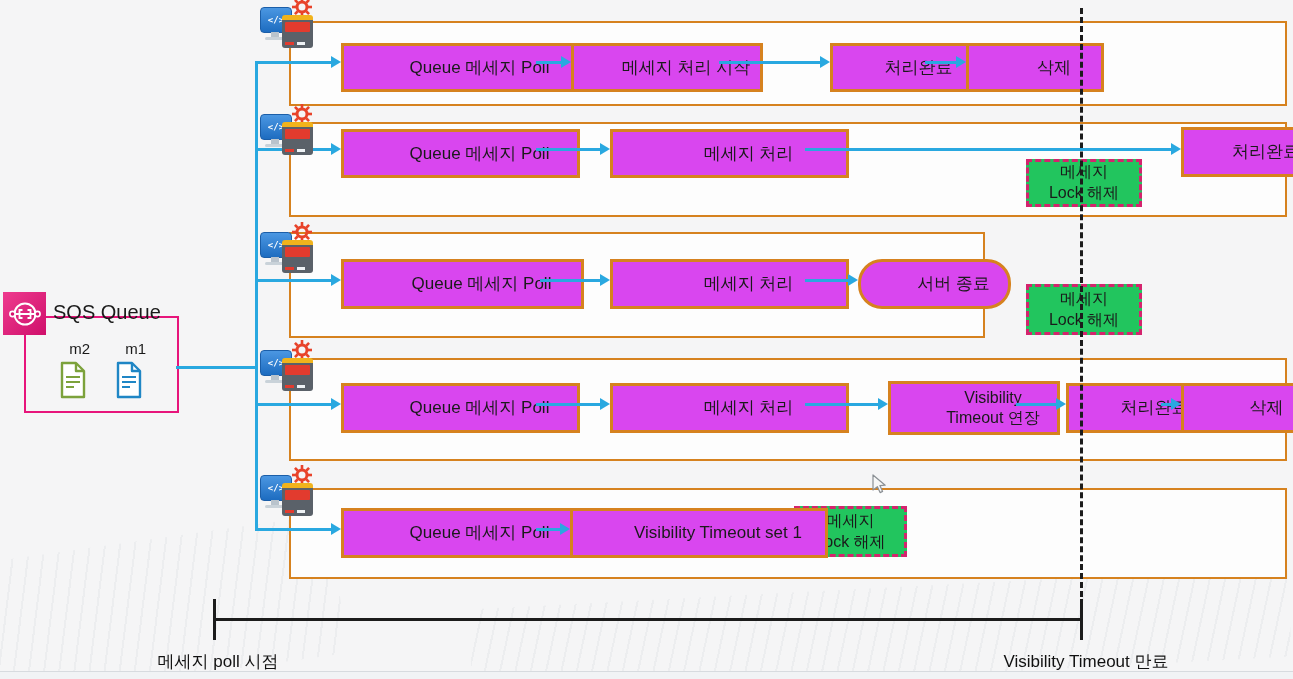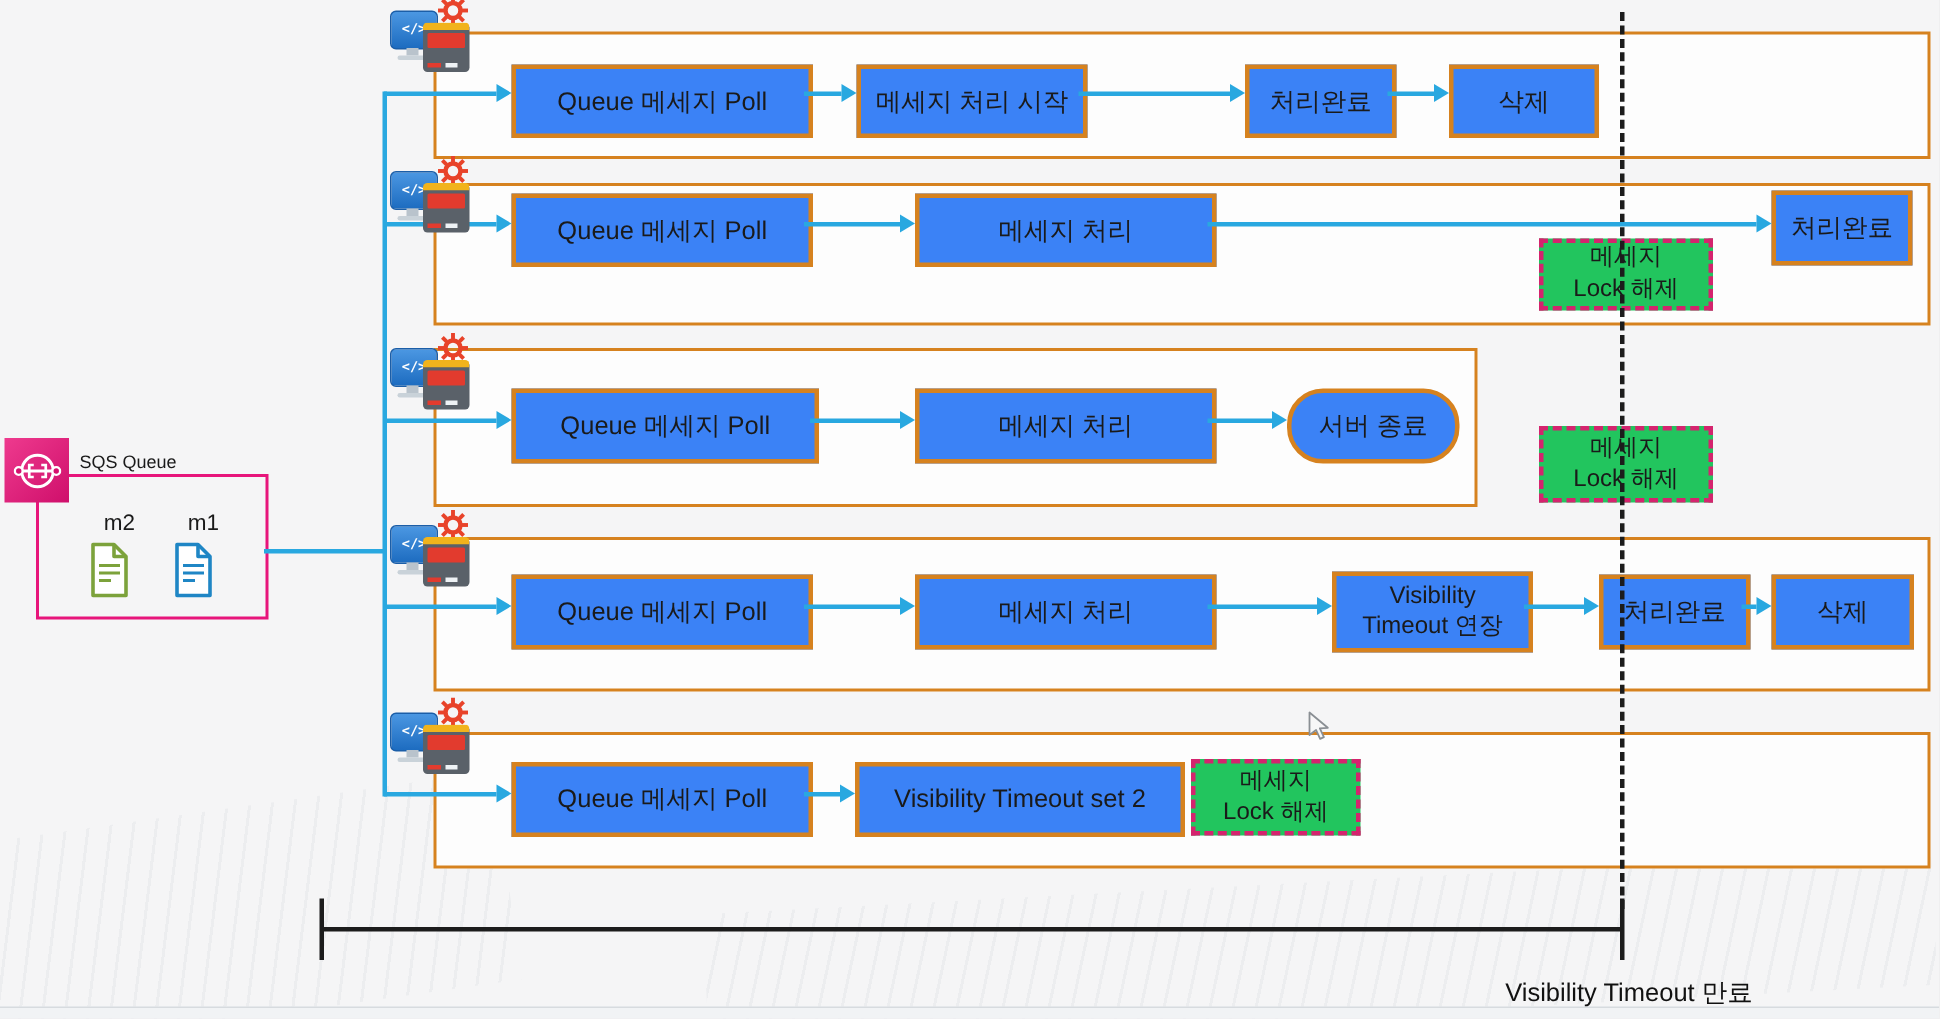--- a/index.html
+++ b/index.html
@@ -11,23 +11,23 @@
   }
   
   .tex{position:absolute;opacity:.4;z-index:0;pointer-events:none;
     background:repeating-linear-gradient(105deg,rgba(255,255,255,0) 0 13px,rgba(205,210,215,.55) 13px 15px);}
   .bottom-strip{position:absolute;left:0;top:671px;width:100%;height:8px;background:#f1f3f5;border-top:1px solid #d7dbdf;z-index:0;}
 
   
   .lane{position:absolute;border:2px solid #d6821f;background:#fdfdfd;z-index:1;}
 
   
-  .node{position:absolute;border:3px solid #d6821f;background:#3b82f6;z-index:3;
+  .node{position:absolute;border:3px solid #d6821f;background:#d946ef;z-index:3;
     display:flex;align-items:center;justify-content:center;text-align:center;
-    font-size:17px;line-height:1.25;white-space:pre-line;}
+    font-size:17px;line-height:1.25;white-space:pre-line;padding-left:38px;}
   .node.small{font-size:16px;}
 
   
   .lock{position:absolute;border:3px dashed #d4246e;background:#22c55e;z-index:2;
     display:flex;align-items:center;justify-content:center;text-align:center;
     font-size:16px;line-height:1.3;white-space:pre-line;}
 
   
   .hline{position:absolute;height:3px;background:#29a8e0;z-index:5;}
   .vline{position:absolute;width:3px;background:#29a8e0;z-index:5;}
@@ -38,21 +38,21 @@
   
   .vt-line{position:absolute;left:1080px;top:8px;height:598px;width:0;border-left:3px dashed #1c1c1c;z-index:4;}
 
   
   .tl-line{position:absolute;background:#1c1c1c;z-index:4;}
   .tl-label{position:absolute;font-size:17px;text-align:center;z-index:4;color:#111;}
 
   
   .sqs-icon{position:absolute;left:3px;top:292px;width:43px;height:43px;z-index:6;
     background:linear-gradient(135deg,#ee3a8e,#cf0f6b);display:flex;align-items:center;justify-content:center;}
-  .sqs-title{position:absolute;left:53px;top:301px;font-size:12px;z-index:3;}
+  .sqs-title{position:absolute;left:53px;top:301px;font-size:20px;z-index:3;}
   .sqs-box{position:absolute;left:24px;top:316px;width:151px;height:93px;border:2.5px solid #e7157b;z-index:2;}
   .msg-label{position:absolute;font-size:15px;text-align:right;width:34px;z-index:3;}
   .doc{position:absolute;z-index:3;}
 
   
   .appicon{position:absolute;width:56px;height:50px;z-index:6;}
   .appicon .gear{position:absolute;right:4px;top:-3px;}
   .appicon .mon{position:absolute;left:0;top:7px;width:30px;height:24px;border-radius:4px;
     background:linear-gradient(180deg,#4b97e2,#1d6cc0);border:1px solid #1b5ea8;
     display:flex;align-items:center;justify-content:center;color:#fff;font-size:9px;font-weight:bold;
@@ -154,21 +154,21 @@
   <div class="node small" style="left:888px;top:381px;width:128px;height:48px;">Visibility
 Timeout 연장</div>
   <div class="node" style="left:1066px;top:383px;width:95px;height:44px;">처리완료</div>
   <div class="node" style="left:1181px;top:383px;width:89px;height:44px;">삭제</div>
   <div class="harrow" style="left:536px;top:403px;width:64px;"></div>
   <div class="harrow" style="left:805px;top:403px;width:73px;"></div>
   <div class="harrow" style="left:1016px;top:403px;width:40px;"></div>
   <div class="harrow" style="left:1161px;top:403px;width:10px;"></div>
 
   <div class="node" style="left:341px;top:508px;width:195px;height:44px;">Queue 메세지 Poll</div>
-  <div class="node" style="left:570px;top:508px;width:214px;height:44px;">Visibility Timeout set 2</div>
+  <div class="node" style="left:570px;top:508px;width:214px;height:44px;">Visibility Timeout set 1</div>
   <div class="harrow" style="left:536px;top:528px;width:24px;"></div>
   <div class="lock" style="left:794px;top:506px;width:107px;height:45px;">메세지
 Lock 해제</div>
 
   <div class="appicon" style="left:260px;top:0px;">
     <span class="gear">
       <svg width="20" height="20" viewBox="0 0 20 20">
           <g fill="#e8432a">
             <circle cx="10" cy="10" r="5" fill="none" stroke="#e8432a" stroke-width="3"></circle>
             <g>
@@ -298,20 +298,21 @@
     <span class="dev">
         <span class="screen"></span>
         <span class="d1"></span>
         <span class="d2"></span>
       </span>
   </div>
 
   <div class="tl-line" style="left:214px;top:618px;width:868px;height:2.5px;"></div>
   <div class="tl-line" style="left:213px;top:599px;width:2.5px;height:41px;"></div>
   <div class="tl-line" style="left:1080px;top:599px;width:2.5px;height:41px;"></div>
+  <div class="tl-label" style="left:128px;top:650px;width:180px;">메세지 poll 시점</div>
   <div class="tl-label" style="left:966px;top:650px;width:240px;">Visibility Timeout 만료</div>
 
   <div class="cursor">
     <svg width="15" height="21" viewBox="0 0 15 21">
       <path d="M1 1 L1 16 L5.4 12.7 L8.1 18.6 L10.6 17.4 L7.9 11.6 L13.2 11.2 Z" fill="#f7f7f7" stroke="#8a8f94" stroke-width="1.2" stroke-linejoin="round"></path>
     </svg>
   </div>
 
 </div>
 

